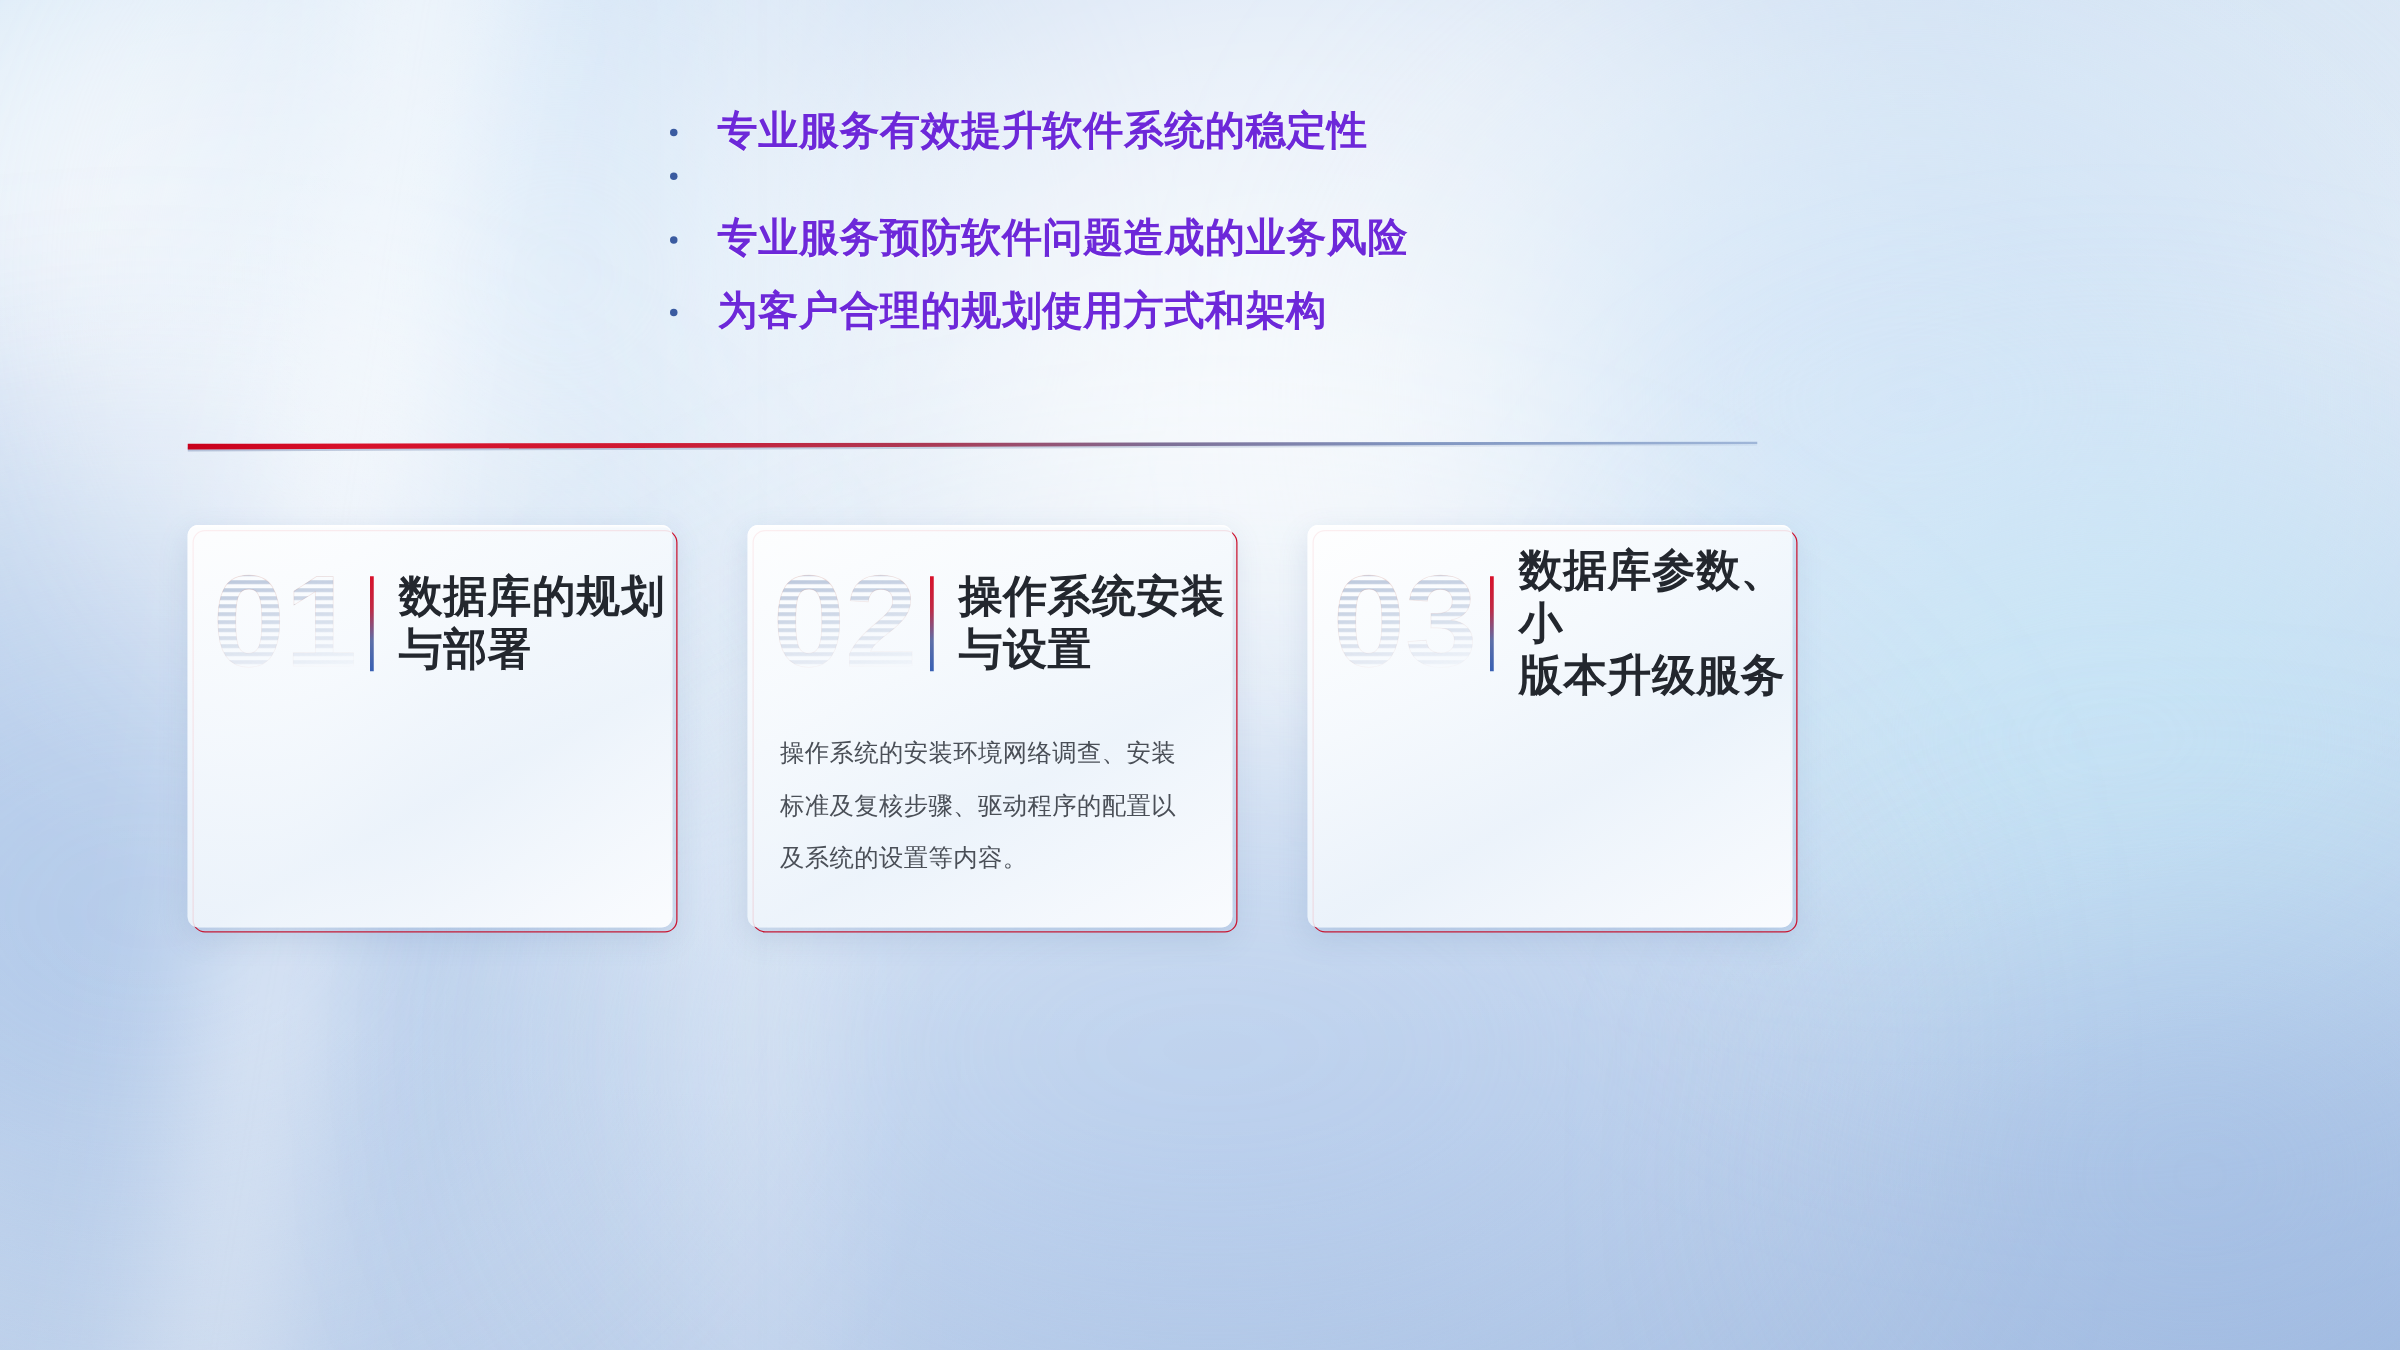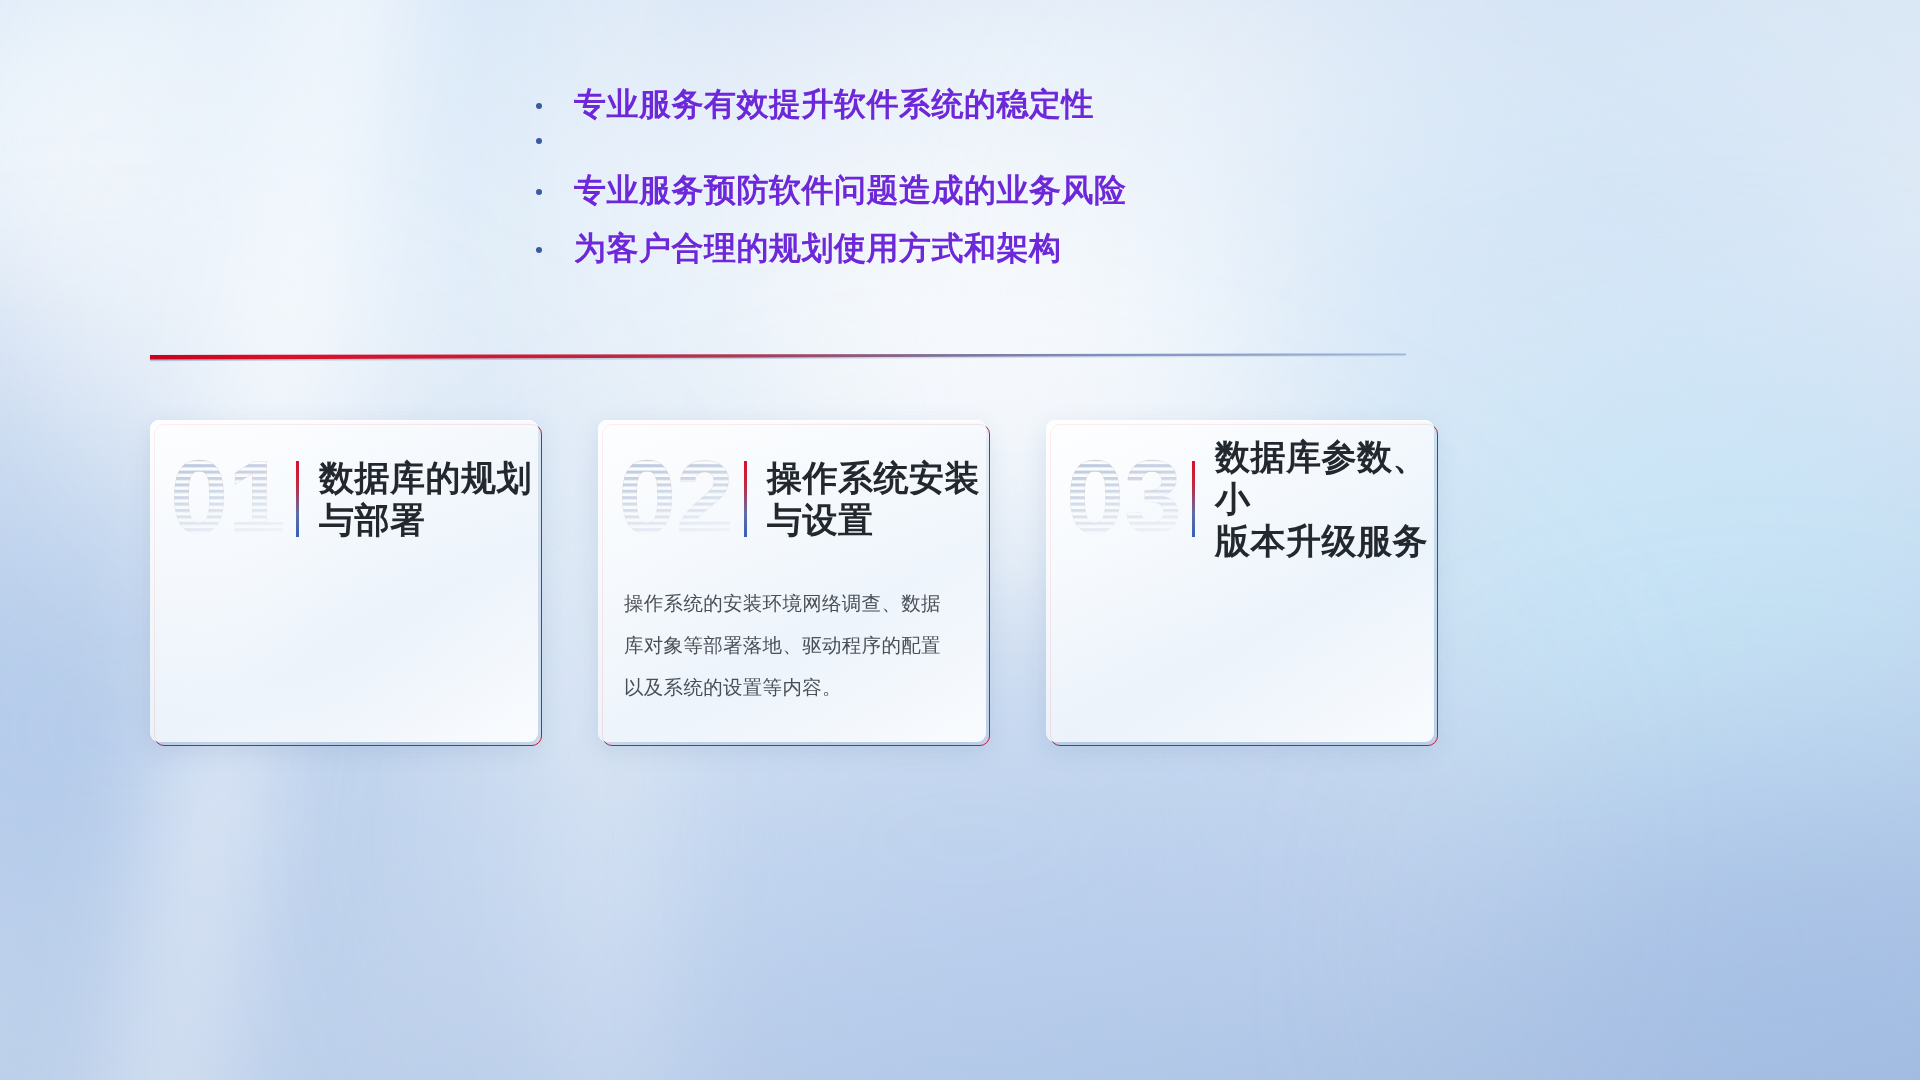--- a/index.html
+++ b/index.html
@@ -198,21 +198,21 @@
               <text x="63" y="88" text-anchor="middle" font-family="Liberation Sans, sans-serif" font-size="104" font-weight="700" fill="none" stroke="#b9543f" stroke-width="0.6">02</text>
             </g>
           </svg>
         </div>
         <div class="vbar"></div>
         <div>
           <div class="ctitle">操作系统安装</div>
           <div class="ctitle">与设置</div>
         </div>
       </div>
-      <div class="cbody">操作系统的安装环境网络调查、数据库对象等部署落地、驱动程序的配置以及系统的设置等内容。</div>
+      <div class="cbody">操作系统的安装环境网络调查、安装标准及复核步骤、驱动程序的配置以及系统的设置等内容。</div>
     </div>
   </div>
 
   <div class="card c3">
     <div class="card-accent"></div>
     <div class="card-face">
       <div class="card-head">
         <div class="num">
           <svg width="126" height="108" viewBox="0 0 126 108">
             <defs>

